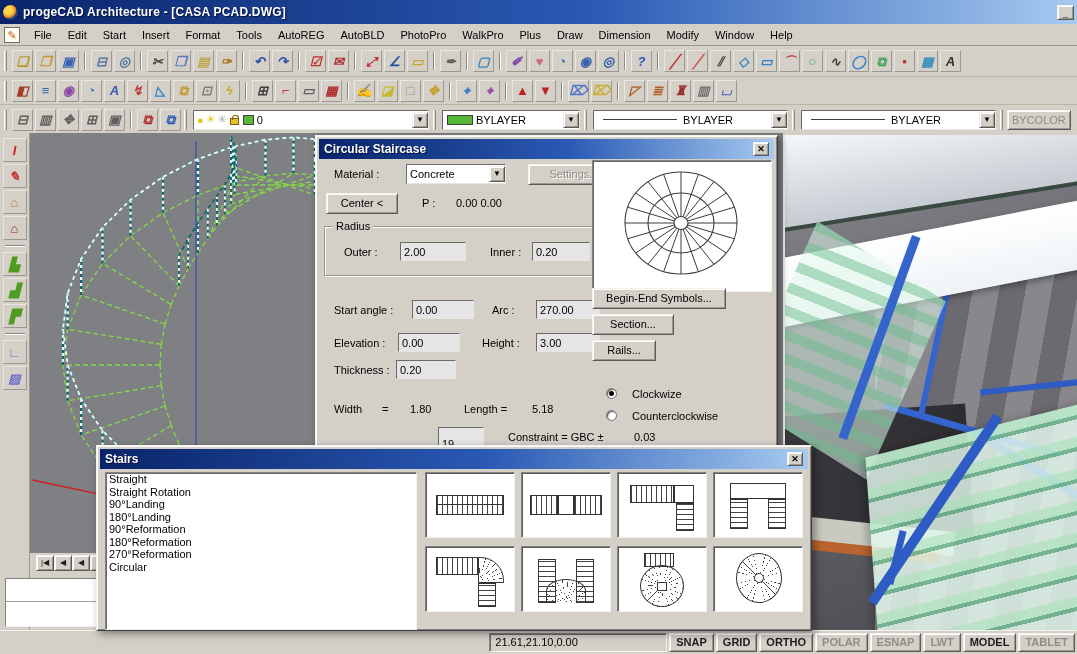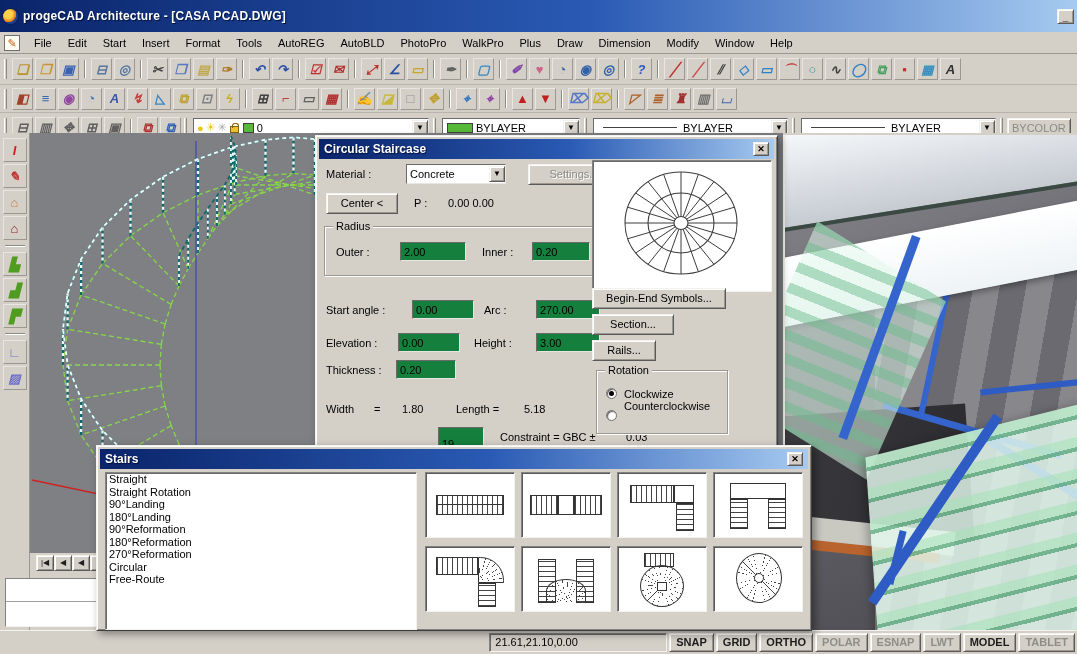--- a/index.html
+++ b/index.html
@@ -2,24 +2,24 @@
 <html><head>
 <meta charset="utf-8">
 <style>
   * { box-sizing: border-box; margin:0; padding:0; }
   html,body { width:1077px; height:654px; overflow:hidden; }
   body { font-family:"Liberation Sans", sans-serif; font-size:11px; background:#d4d0c8; color:#000; position:relative; }
 
   
   .raised { background:#d4d0c8; border:1px solid; border-color:#f4f2ee #5a5a5a #5a5a5a #f4f2ee; box-shadow:inset 1px 1px 0 #fff, inset -1px -1px 0 #9a9890; }
   .sunken { background:#fff; border:1px solid; border-color:#828282 #f4f2ee #f4f2ee #828282; box-shadow:inset 1px 1px 0 #6a6a6a; }
-  .field  { background:#15803d; border:1px solid; border-color:#6a6a6a #e8e6e0 #e8e6e0 #6a6a6a; font:11px "Liberation Sans",sans-serif; padding:2px 3px; }
+  .field  { background:#e5e5e5; border:1px solid; border-color:#6a6a6a #e8e6e0 #e8e6e0 #6a6a6a; font:11px "Liberation Sans",sans-serif; padding:2px 3px; }
 
   
-  #titlebar { height:32px; background:linear-gradient(90deg,#0a246a 0%, #2a5ab4 55%, #a6caf0 100%); display:flex; align-items:center; padding:0 3px; color:#fff; }
+  #titlebar { height:24px; background:linear-gradient(90deg,#0a246a 0%, #2a5ab4 55%, #a6caf0 100%); display:flex; align-items:center; padding:0 3px; color:#fff; }
   #app-icon { width:15px; height:15px; border-radius:50%; background:radial-gradient(circle at 35% 35%, #ffd24a 0 30%, #e07818 55%, #20408c 60%); margin-right:5px; box-shadow:0 0 0 1px #08205a; }
   #titlebar .ttext { font-weight:bold; font-size:12px; letter-spacing:.2px; text-shadow:1px 1px 1px #00103a; }
   .tbtnwin { width:17px; height:15px; margin-left:2px; font-size:10px; font-weight:bold; color:#000; text-align:center; line-height:13px; }
 
   
   #menubar { height:22px; display:flex; align-items:center; padding-left:3px; border-bottom:1px solid #9a9890; }
   #doc-icon { width:16px; height:16px; margin:0 6px 0 1px; background:#fdfdf2; border:1px solid #707070; color:#d06010; font-size:11px; line-height:14px; text-align:center; }
   .menu-item { padding:3px 8px; cursor:default; }
 
   
@@ -58,21 +58,21 @@
   #cmd .cline:last-child { border-bottom:none; }
 
   
   #render { position:absolute; left:783px; top:2px; width:294px; height:495px; overflow:hidden; background:linear-gradient(160deg,#8a8a90 0%,#6a6a70 40%,#4a4a50 100%); border-left:2px solid #f0efe8; }
   #render div { position:absolute; }
 
   
   .dialog { position:absolute; background:#d4d0c8; border:1px solid; border-color:#f4f2ee #404040 #404040 #f4f2ee; box-shadow:inset 1px 1px 0 #fff, inset -1px -1px 0 #808080, 3px 3px 8px rgba(0,0,0,.4); }
   .dtitle { height:20px; margin:3px 3px 0 3px; background:linear-gradient(90deg,#0a246a 0%, #2a5ab4 55%, #a6caf0 100%); color:#fff; font-weight:bold; font-size:12px; display:flex; align-items:center; padding:0 5px; text-shadow:1px 1px 1px #00103a; }
   .dclose { margin-left:auto; width:16px; height:14px; color:#000; font-size:9px; font-weight:bold; line-height:12px; text-align:center; text-shadow:none; }
-  .dlabel { position:absolute; white-space:nowrap; }
+  .dlabel { position:absolute; white-space:nowrap;margin-left:8px; }
   .dbtn { position:absolute; height:21px; font:11px "Liberation Sans",sans-serif; text-align:center; line-height:19px; }
   .dbtn.disabled { color:#8a8a86; text-shadow:1px 1px 0 #fff; }
   .groupbox { position:absolute; border:1px solid #9a9890; box-shadow:1px 1px 0 #fff, inset 1px 1px 0 #fff; }
   .legend { position:absolute; top:-7px; left:8px; background:#d4d0c8; padding:0 3px; }
   .radio { position:absolute; width:11px; height:11px; border-radius:50%; background:#fff; border:1px solid #707070; box-shadow:inset 1px 1px 1px #606060; }
   .radio.sel::after { content:""; display:block; width:5px; height:5px; margin:2px; border-radius:50%; background:#000; }
   input.dfield { position:absolute; }
 
   
   #stairs-list { position:absolute; left:8px; top:26px; width:312px; height:158px; overflow:hidden; }
@@ -838,27 +838,24 @@
           <line x1="90.16311896062463" y1="68.1818673559185" x2="105.30495168499704" y2="110.50388233105284" stroke="#3c3c3c" stroke-width="1"></line>
           <line x1="92.11449676604731" y1="67.25861046343717" x2="120.91597412837848" y2="103.25986671312234" stroke="#3c3c3c" stroke-width="1"></line>
           <line x1="93.66311896062463" y1="65.82060413990108" x2="133.30495168499704" y2="91.97704786691614" stroke="#3c3c3c" stroke-width="1"></line>
           <line x1="94.65739561406608" y1="64.00861046343717" x2="141.2591649125286" y2="77.75986671312234" stroke="#3c3c3c" stroke-width="1"></line>
         </svg>
     </div>
     <span class="dbtn raised" style="left:276px;top:152px;width:134px">Begin-End Symbols...</span>
     <span class="dbtn raised" style="left:276px;top:178px;width:82px">Section...</span>
     <span class="dbtn raised" style="left:276px;top:204px;width:64px">Rails...</span>
 
-    <div class="groupbox" style="left:280px;top:234px;width:132px;height:64px">
-      <span class="legend">Rotation</span>
-    </div>
     <span class="radio sel" style="left:290px;top:252px"></span>
     <span class="dlabel" style="left:308px;top:252px">Clockwize</span>
     <span class="radio" style="left:290px;top:274px"></span>
-    <span class="dlabel" style="left:308px;top:264px">Counterclockwise</span>
+    <span class="dlabel" style="left:308px;top:274px">Counterclockwise</span>
   </div>
 
   <div class="dialog" id="dlg-stairs" style="left:96px;top:312px;width:716px;height:186px;z-index:40">
     <div class="dtitle">
       <span>Stairs</span>
       <span class="dclose raised">✕</span>
     </div>
     <div id="stairs-list" class="sunken">
 
         <div class="list-item">Straight</div>
@@ -870,21 +867,20 @@
         <div class="list-item">180°Landing</div>
 
         <div class="list-item">90°Reformation</div>
 
         <div class="list-item">180°Reformation</div>
 
         <div class="list-item">270°Reformation</div>
 
         <div class="list-item">Circular</div>
 
-        <div class="list-item">Free-Route</div>
       </div>
 
     <div class="thumb" style="left:328px;top:26px">
       <div class="runH" style="left:10px;top:22px;width:68px;height:20px"></div>
       <div style="left:10px;top:31px;width:68px;height:1px;background:#333"></div>
     </div>
     <div class="thumb" style="left:424px;top:26px">
       <div class="runH" style="left:8px;top:22px;width:28px;height:20px"></div>
       <div class="plain" style="left:36px;top:22px;width:16px;height:20px"></div>
       <div class="runH" style="left:52px;top:22px;width:28px;height:20px"></div>

